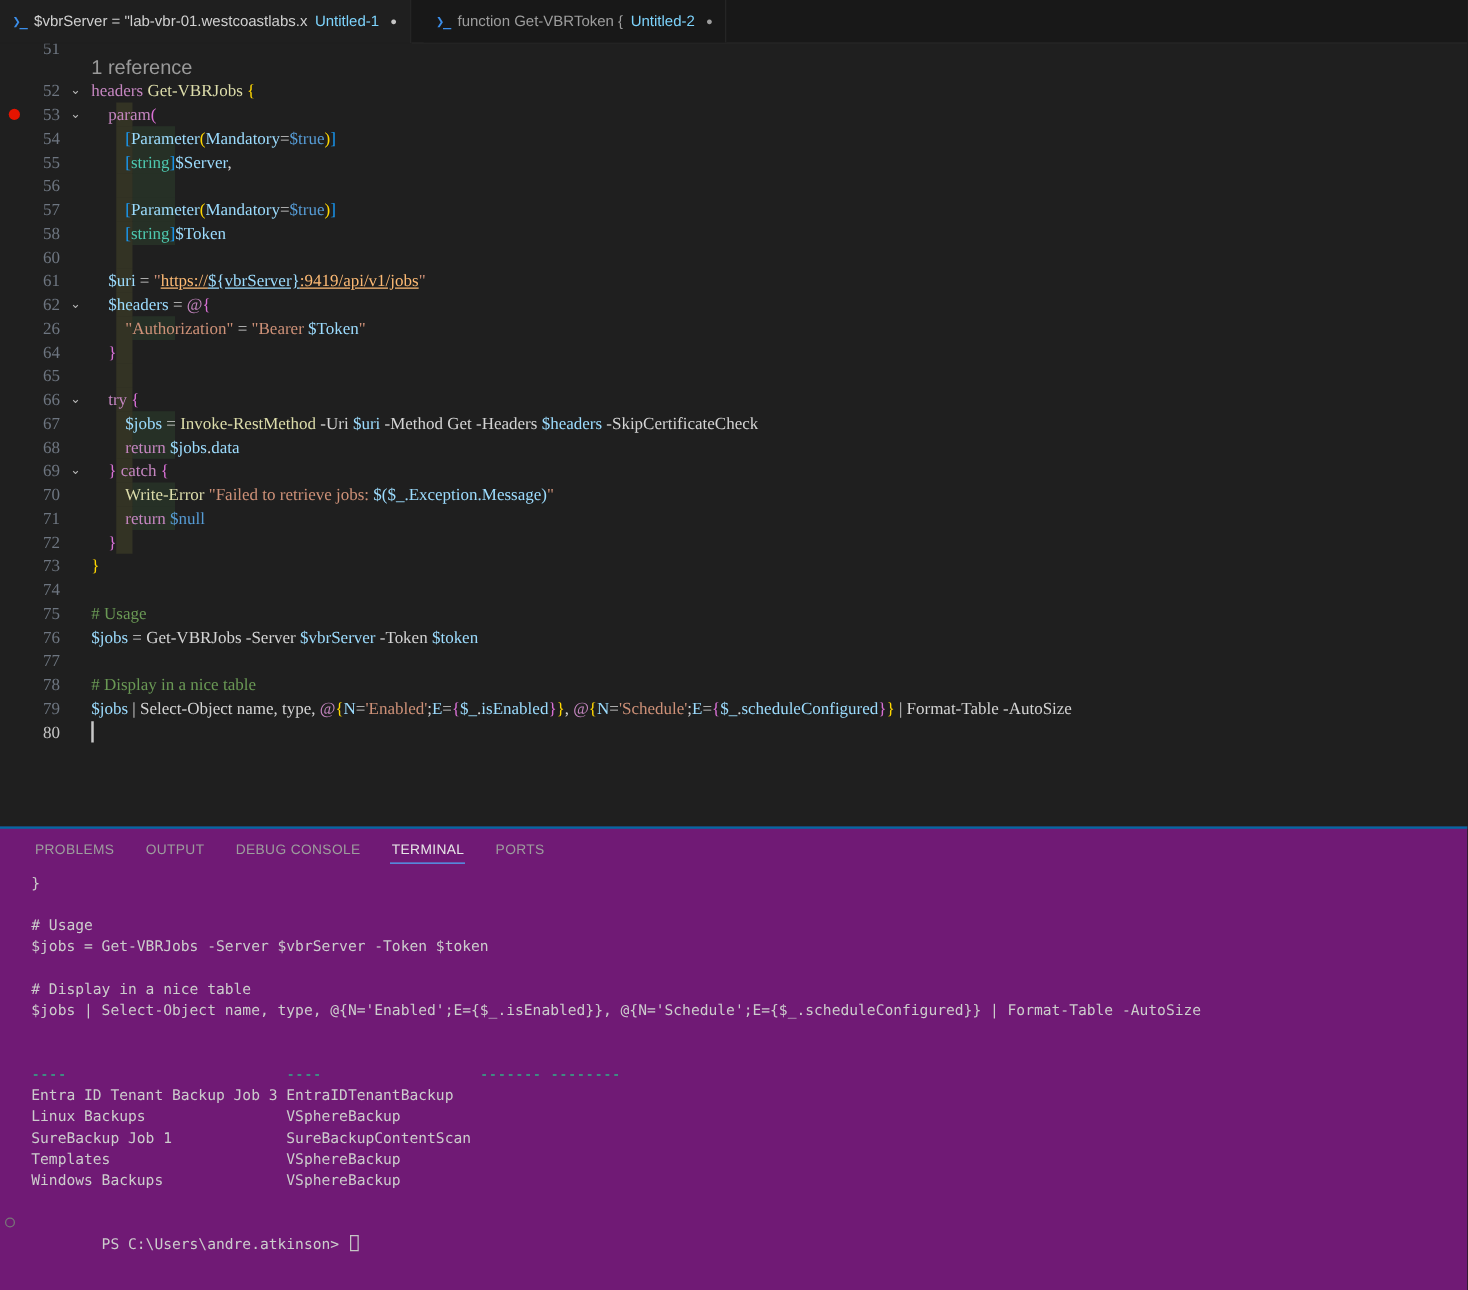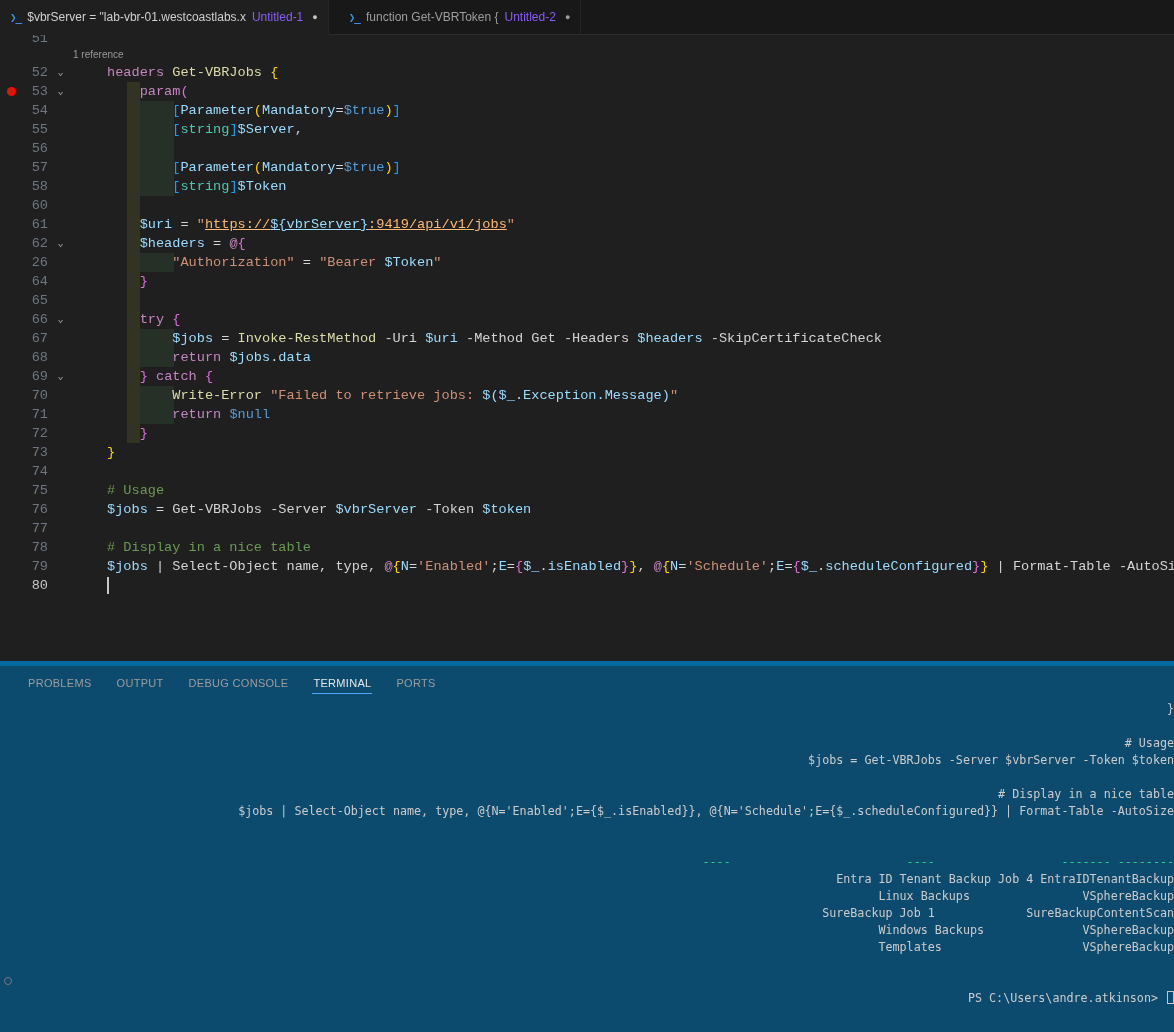--- a/index.html
+++ b/index.html
@@ -9,53 +9,53 @@
 
   
   .tabbar { height:35px; background:#181818; border-bottom:1px solid #2b2b2b;
             display:flex; align-items:stretch; flex:0 0 35px; }
   .tab { display:flex; align-items:center; padding:0 10px; font-size:12px;
          color:#9d9d9d; background:#181818; border-right:1px solid #252525; white-space:nowrap; cursor:default; }
   .tab.active { background:#1f1f1f; color:#d0d0d0; border-bottom:1px solid #1f1f1f; margin-bottom:-1px; }
   .tab + .tab { margin-left:10px; }
   .psicon { font-family:"DejaVu Sans Mono",monospace; font-weight:bold; color:#3b8eea;
             font-size:11px; margin-right:6px; letter-spacing:-1px; }
-  .tabfile { color:#8b5cf6; margin-left:6px; }
+  .tabfile { color:#7dd3fc; margin-left:6px; }
   .tabdot { font-size:9px; margin-left:9px; color:#c5c5c5; }
   .tab:not(.active) .tabdot { color:#9d9d9d; }
 
   
   .editor { height:626px; flex:0 0 626px; background:#1f1f1f; overflow:hidden; position:relative; }
   .lines { margin-top:-6px; }
   .row { height:19px; display:flex; position:relative;
-         font-family:Liberation Mono, monospace; font-size:13.6px; line-height:19px;gap:34px; }
+         font-family:Liberation Serif, serif; font-size:13.6px; line-height:19px; }
   .gutter { width:73px; flex:0 0 73px; display:flex; }
   .bpbox { width:22px; display:flex; align-items:center; justify-content:center; }
   .bpdot { width:9px; height:9px; border-radius:50%; background:#e51400; display:none; }
   .bpbox.on .bpdot { display:block; }
   .num { width:26px; text-align:right; color:#6e7681; }
   .num.act { color:#c6c6c6; }
   .fold { width:25px; text-align:center; color:#b8b8b8; font-size:10px; }
   .code { position:relative; white-space:pre; flex:1; }
   .toks { position:relative; z-index:1; }
   .band1 { position:absolute; left:20px; top:0; bottom:0; width:13px; background:rgba(255,255,90,.09); z-index:0; }
   .band2 { position:absolute; left:33px; top:0; bottom:0; width:34px; background:rgba(130,255,130,.08); z-index:0; }
   .caret { position:absolute; left:0; top:1px; width:2px; height:17px; background:#c8c8c8; z-index:2; }
-  .codelens { height:15px; line-height:14px; padding-left:73px; font-size:10px;
+  .codelens { height:15px; line-height:14px; padding-left:73px; font-size:16px;
               color:#999999; font-family:"Liberation Sans","DejaVu Sans",sans-serif; }
   
   .tk { white-space:pre; }
   .kw{color:#C586C0} .fn{color:#DCDCAA} .var{color:#9CDCFE} .const{color:#569CD6}
   .str{color:#CE9178} .com{color:#6A9955} .op{color:#D4D4D4} .ws{color:#D4D4D4}
   .b1{color:#FFD700} .b2{color:#DA70D6} .b3{color:#179FFF} .type{color:#4EC9B0}
   .lstr{color:#fdba74; text-decoration:underline;}
   .lvar{color:#9CDCFE; text-decoration:underline;}
 
   
-  .panel { flex:1; background:#0c4a6e; border-top:5px solid #0369a1;text-align:right; }
+  .panel { flex:1; background:#701a75; border-top:2px solid #0369a1; }
   .panel-tabs { height:32px; display:flex; align-items:center; padding-left:27px; }
   .panel-tab { font-size:11px; color:#9d9d9d; margin-right:23px; letter-spacing:.3px;
                padding:7px 1px 4px; border-bottom:1px solid transparent; cursor:default; }
   .panel-tab.active { color:#e7e7e7; border-bottom:1px solid #4daafc; }
 
   .term { padding-top:3px; }
   .term-line { height:17px; line-height:17px; padding-left:25px; white-space:pre; position:relative;
                font-family:"DejaVu Sans Mono","Liberation Mono",monospace; font-size:11.7px; color:#cccccc; }
   .term-line.g { color:#23d18b; }
   .cmd-circle { position:absolute; left:4px; top:4px; width:8px; height:8px;
@@ -335,25 +335,25 @@
       <div class="term-line">}</div>
         <div class="term-line"></div>
         <div class="term-line"># Usage</div>
         <div class="term-line">$jobs = Get-VBRJobs -Server $vbrServer -Token $token</div>
         <div class="term-line"></div>
         <div class="term-line"># Display in a nice table</div>
         <div class="term-line">$jobs | Select-Object name, type, @{N='Enabled';E={$_.isEnabled}}, @{N='Schedule';E={$_.scheduleConfigured}} | Format-Table -AutoSize</div>
         <div class="term-line"></div>
         <div class="term-line"></div>
         <div class="term-line g">----                         ----                  ------- --------</div>
-        <div class="term-line">Entra ID Tenant Backup Job 4 EntraIDTenantBackup</div>
+        <div class="term-line">Entra ID Tenant Backup Job 3 EntraIDTenantBackup</div>
         <div class="term-line">Linux Backups                VSphereBackup</div>
         <div class="term-line">SureBackup Job 1             SureBackupContentScan</div>
+        <div class="term-line">Templates                    VSphereBackup</div>
         <div class="term-line">Windows Backups              VSphereBackup</div>
-        <div class="term-line">Templates                    VSphereBackup</div>
         <div class="term-line"></div>
         <div class="term-line" id="prompt-row">
         <span class="cmd-circle"></span><span>PS C:\Users\andre.atkinson&gt; </span><span class="term-cursor"></span>
       </div>
     </div>
   </div>
 
 </div>
 
 </body></html>

